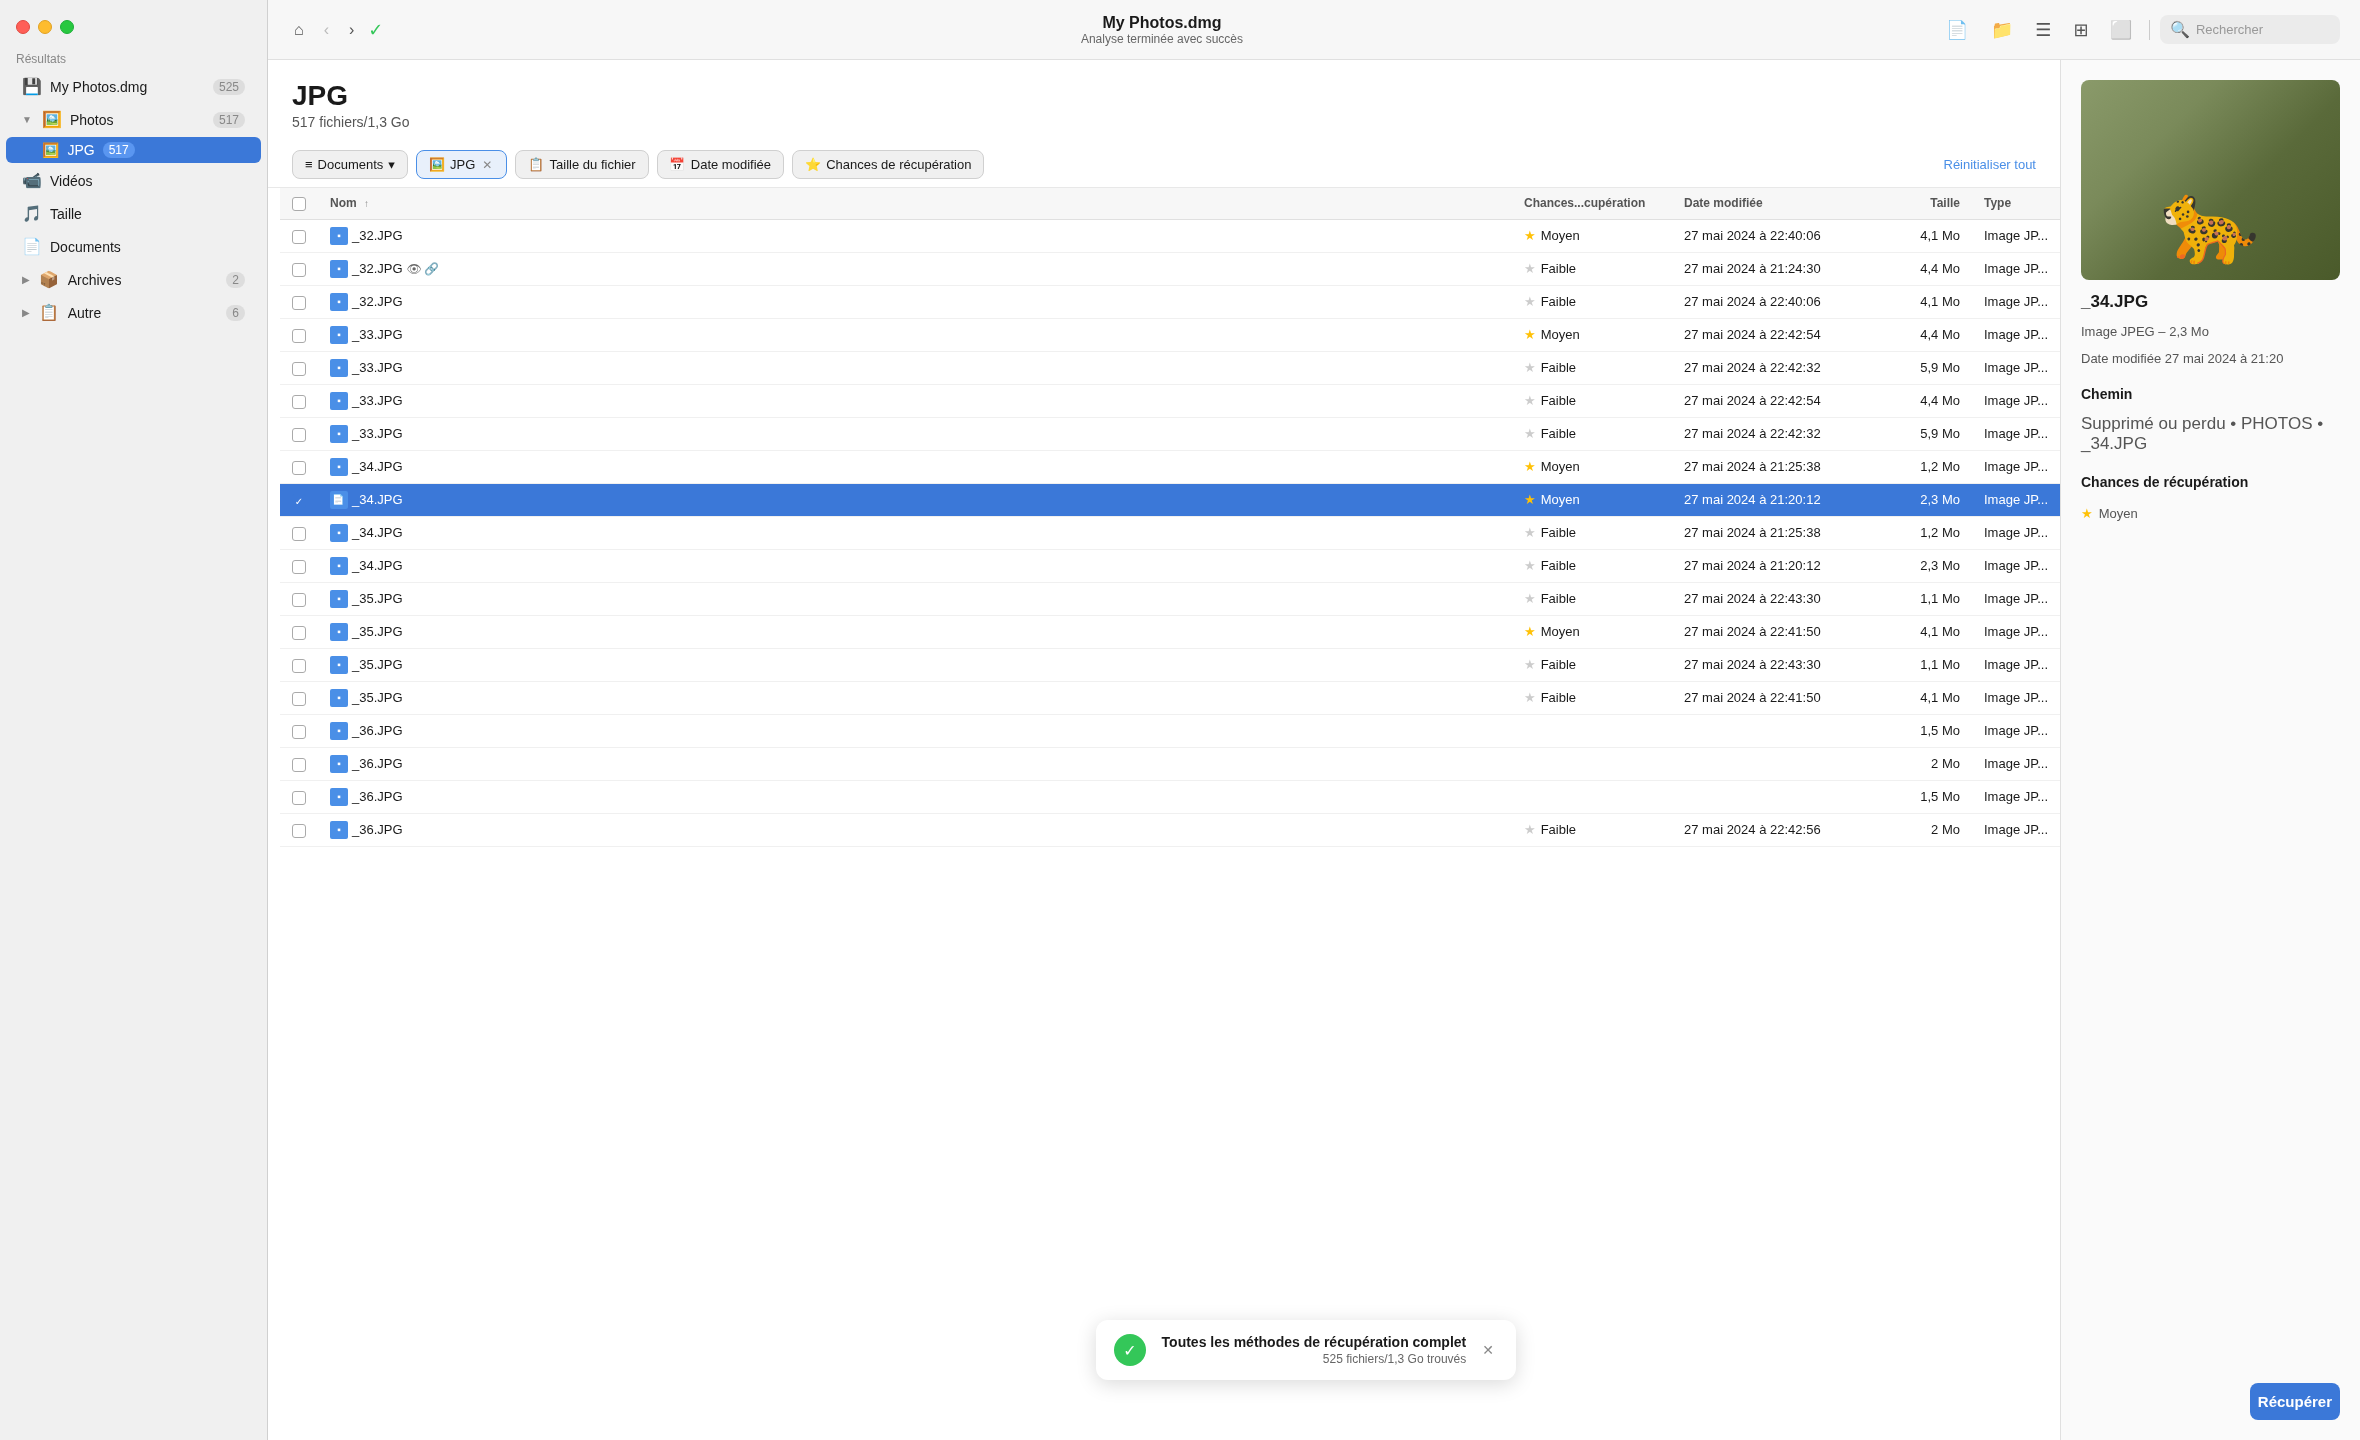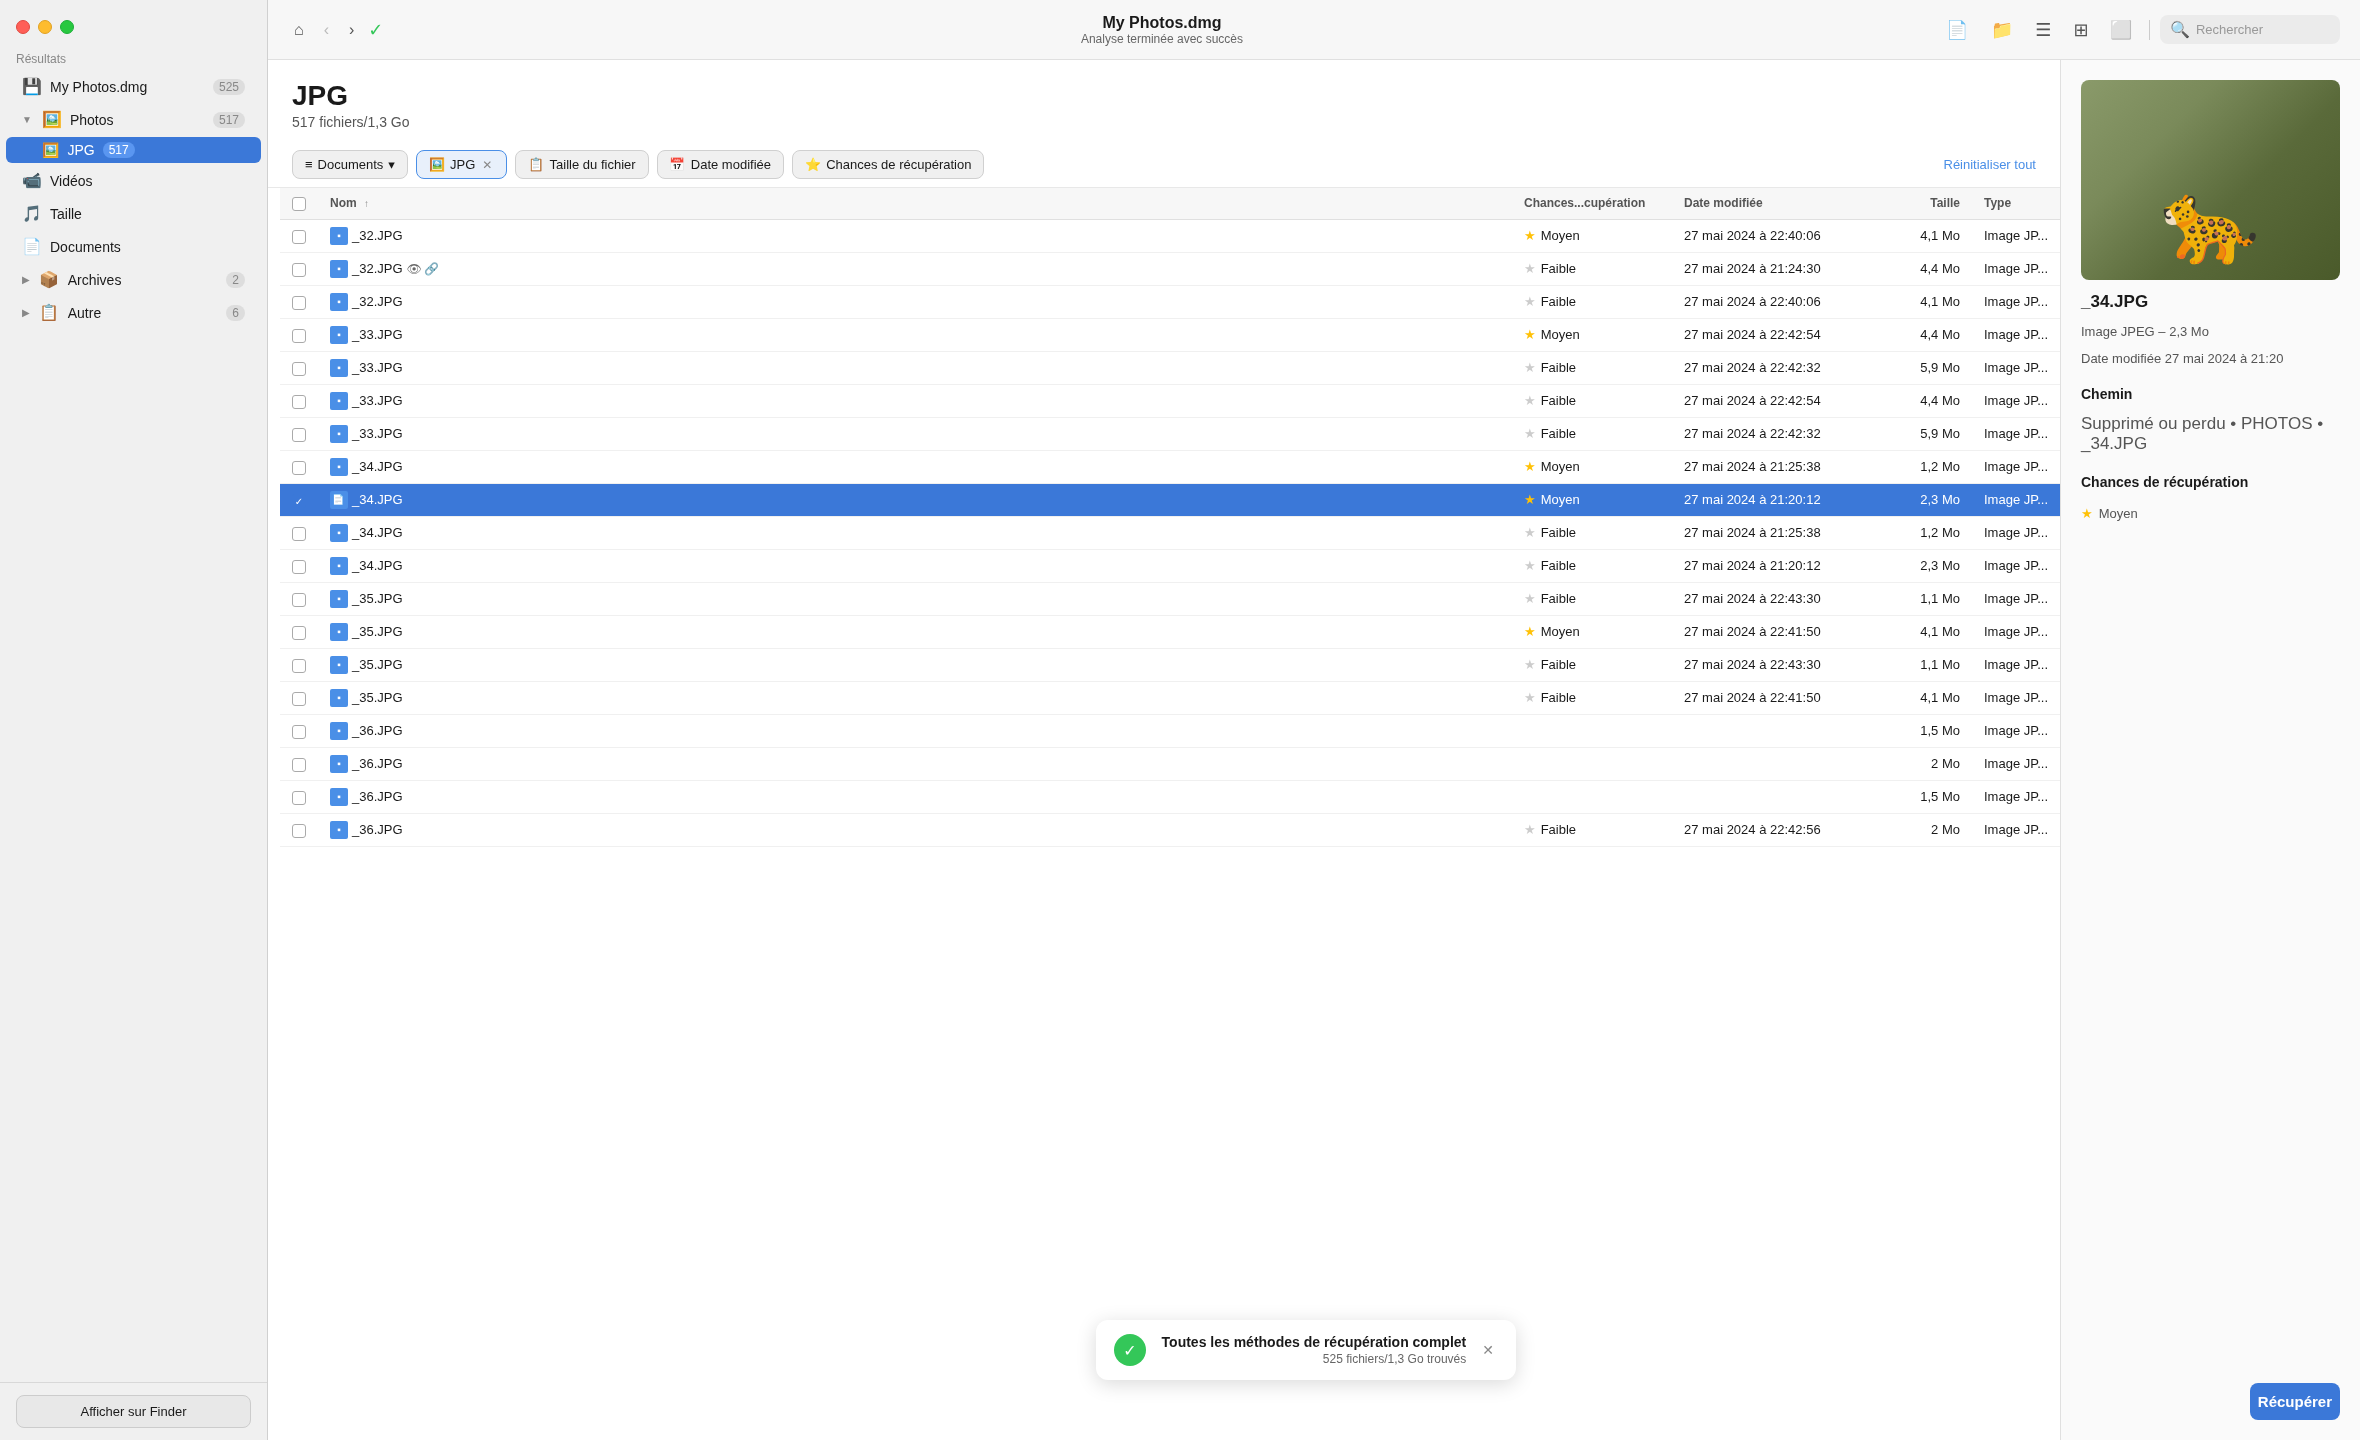--- a/index.html
+++ b/index.html
@@ -382,23 +382,20 @@
     <span class="item-count">2</span>
   </div>
 
   <div class="sidebar-item">
     <span class="sidebar-chevron">▶</span>
     <span class="item-icon">📋</span>
     <span class="item-label">Autre</span>
     <span class="item-count">6</span>
   </div>
 
-  <div class="sidebar-footer">
-    <button class="sidebar-footer-btn">Afficher sur Finder</button>
-  </div>
 </div>
 
 <div class="main">
 
   <div class="toolbar">
     <div class="toolbar-nav">
       <button class="toolbar-btn">⌂</button>
       <button class="toolbar-btn disabled">‹</button>
       <button class="toolbar-btn">›</button>
       <span class="toolbar-status-icon">✓</span>

